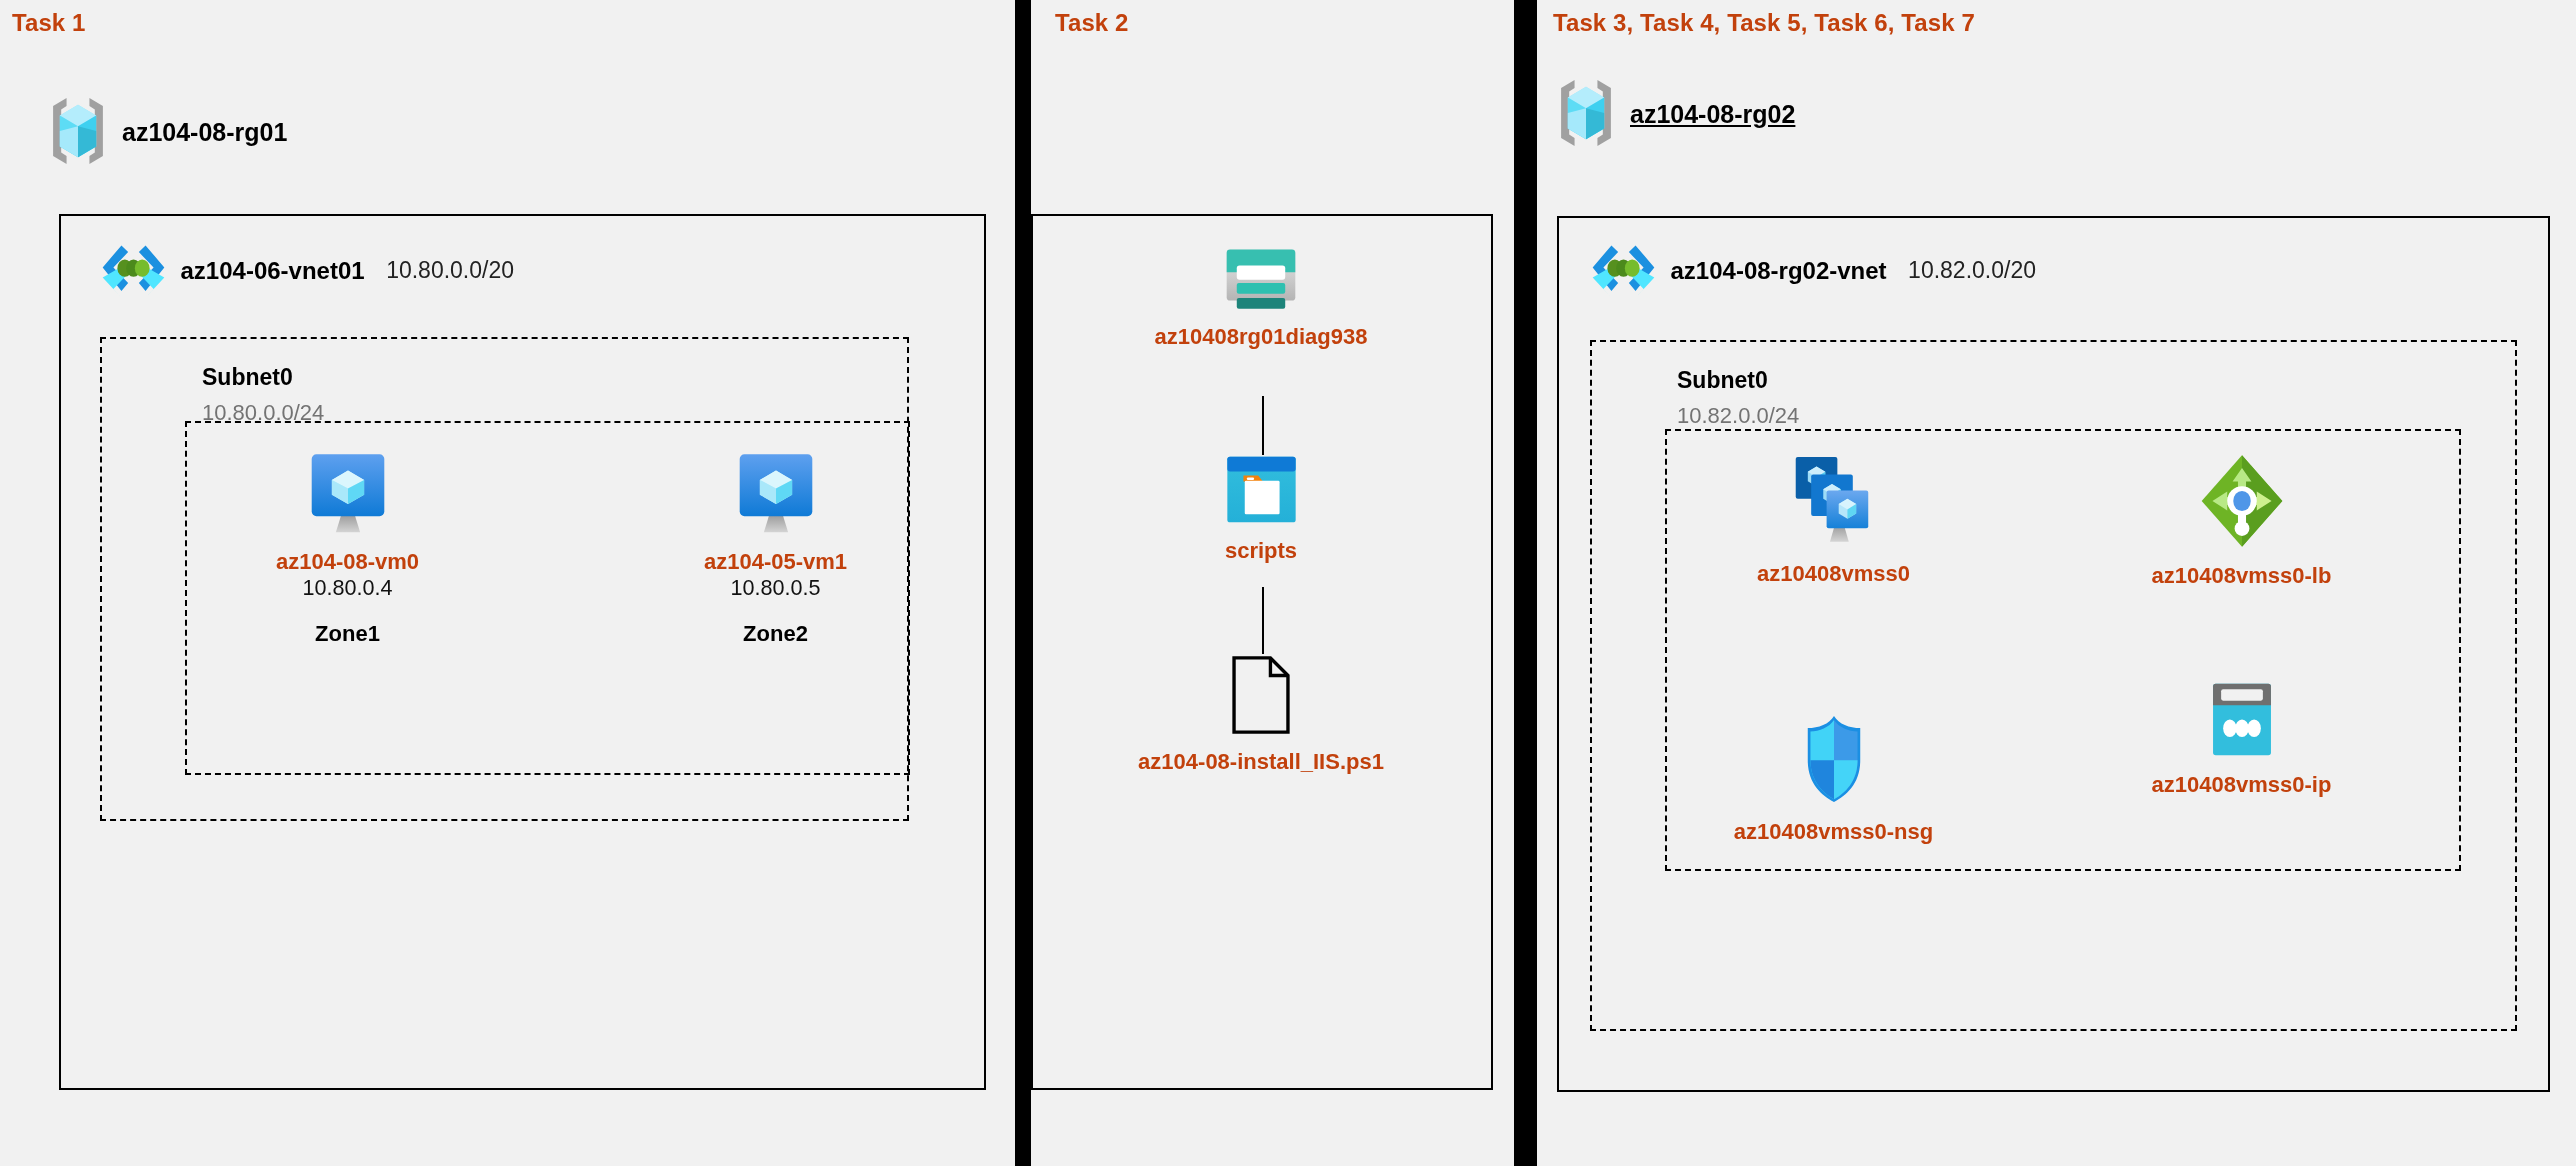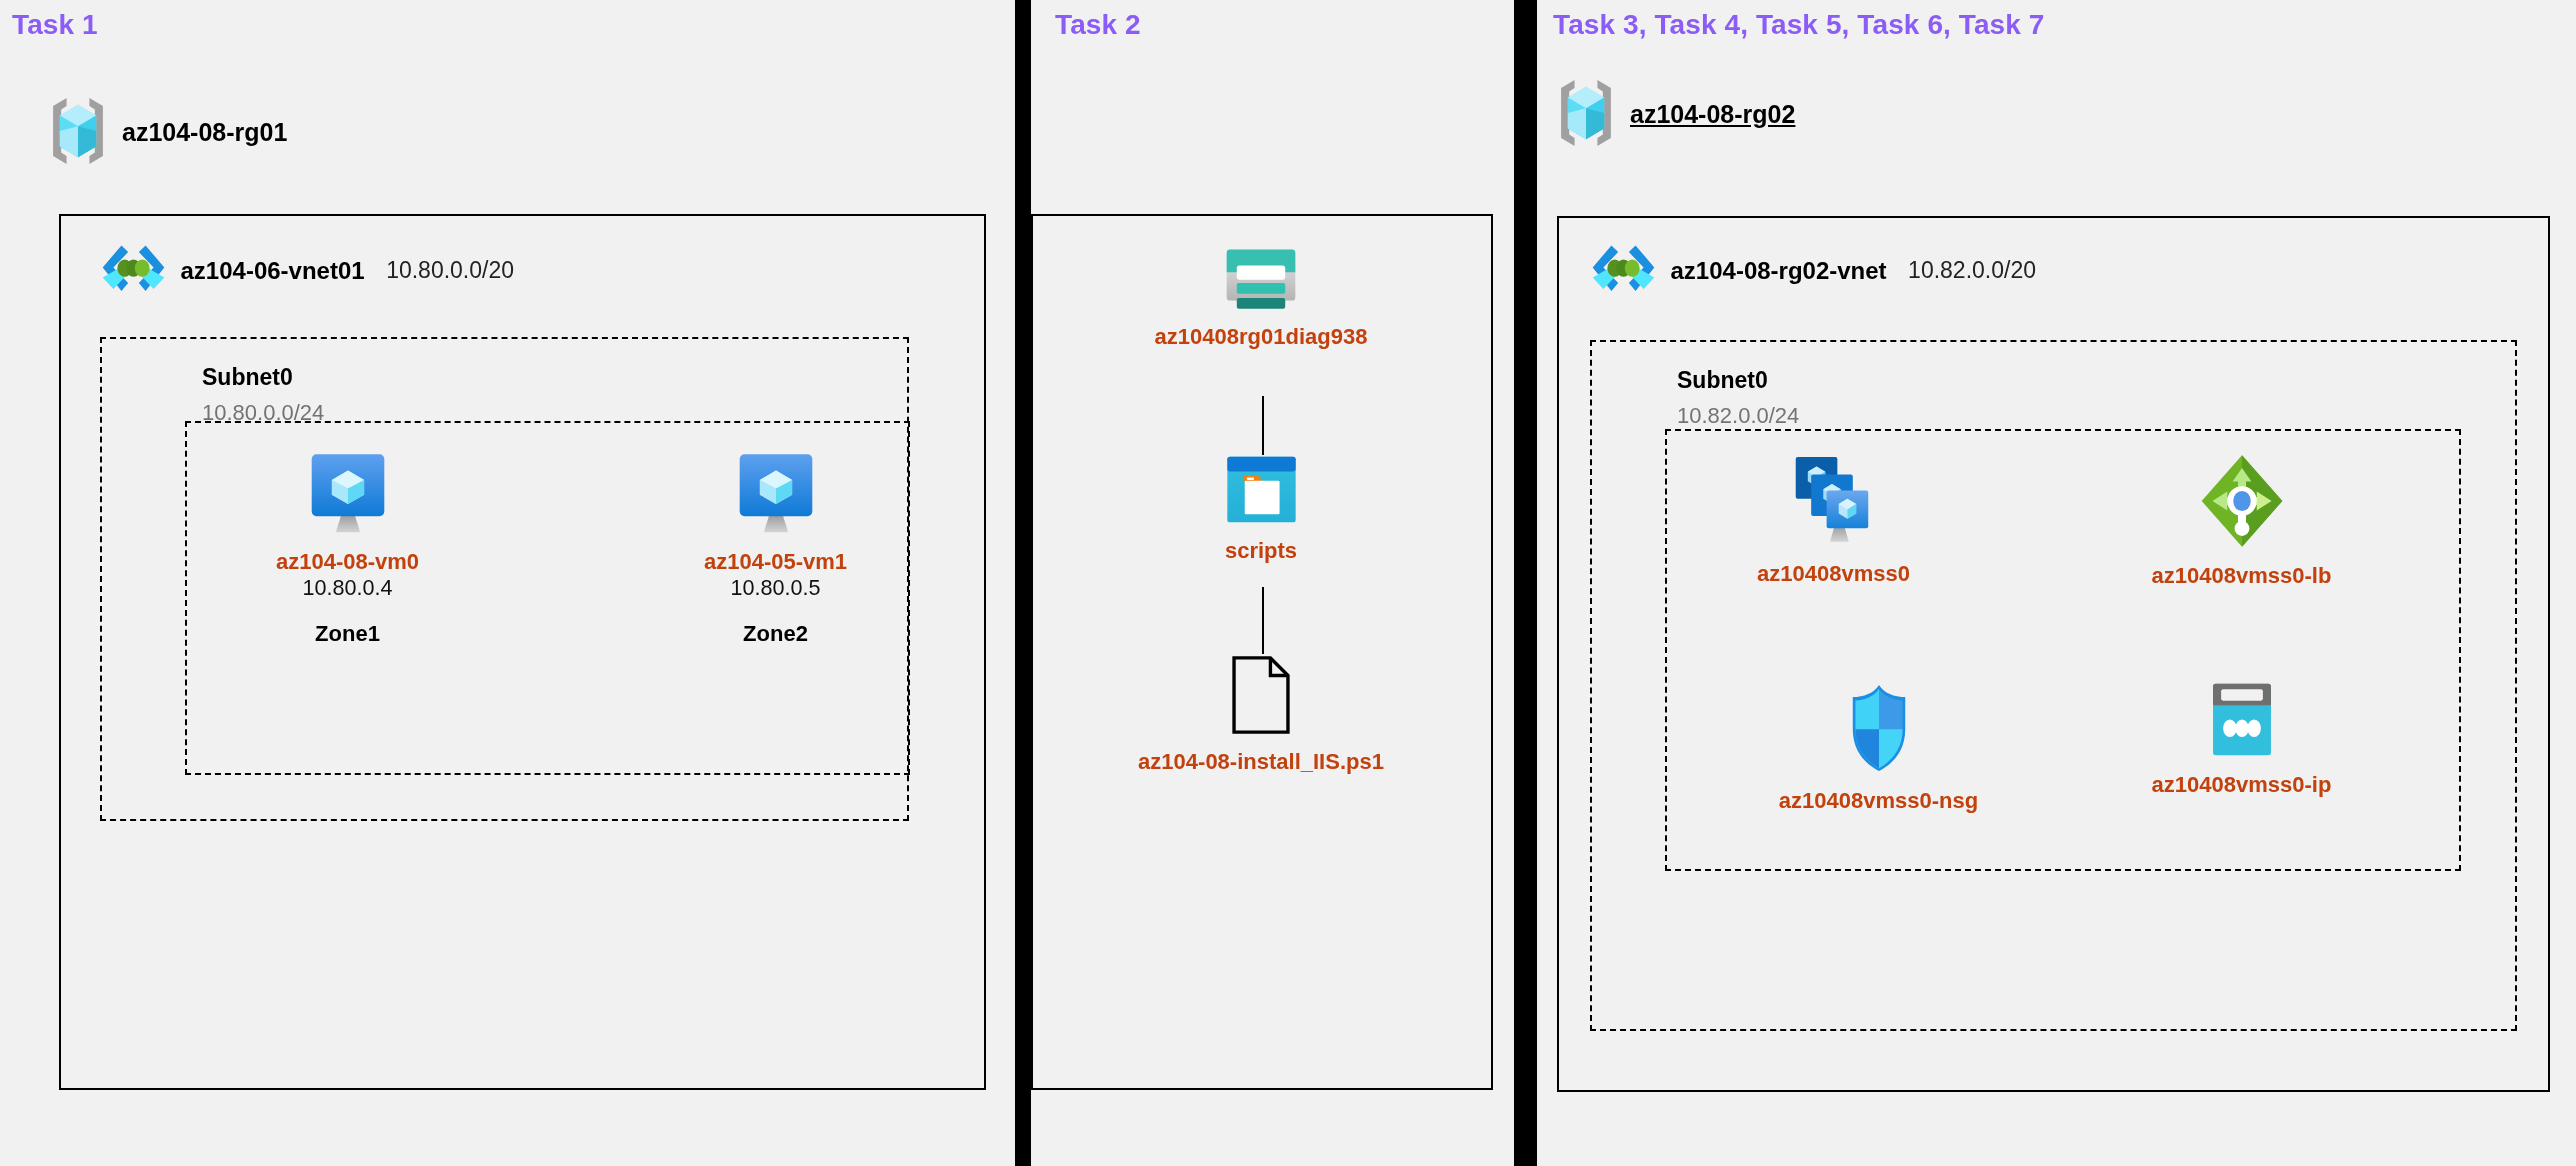--- a/index.html
+++ b/index.html
@@ -17,21 +17,21 @@
   #panel-1{left:0;width:1015px;}
   #panel-2{left:1031px;width:482px;}
   #panel-3{left:1537px;width:1039px;}
 
   .divider{position:absolute;top:0;bottom:0;background:#000;}
   #divider-1{left:1015px;width:17px;}
   #divider-2{left:1514px;width:23.6px;}
 
   .panel-title{
     position:absolute;
-    font-size:28px;font-weight:bold;color:#8b5cf6;
+    font-size:24px;font-weight:bold;color:#c2410c;
     white-space:nowrap;letter-spacing:0.1px;
   }
 
   
   .rg-head{position:absolute;display:flex;align-items:center;gap:15px;}
   .rg-name{font-size:25px;font-weight:bold;color:#000;white-space:nowrap;}
 
   .solid-box{position:absolute;border:2px solid #000;background:#f1f1f1;box-sizing:border-box;}
   .dash-box{position:absolute;border:2px dashed #000;background:transparent;box-sizing:border-box;}
 
@@ -318,21 +318,21 @@
 
           <rect x="58" y="78" width="12" height="36" rx="6" fill="#ffffff"></rect>
           <circle cx="64" cy="112" r="11" fill="#ffffff"></circle>
           <circle cx="64" cy="71" r="22" fill="#ffffff"></circle>
           <ellipse cx="64" cy="71" rx="13" ry="15" fill="#4f96e8"></ellipse>
         </svg>
       </span>
       <span class="lbl">az10408vmss0-lb</span>
     </div>
 
-    <div class="node" style="left:202px;top:682px;width:189px;margin-left:45px;">
+    <div class="node" style="left:202px;top:713px;width:189px;">
       <span class="ico">
         <svg width="74" height="92" viewBox="0 0 110 136">
           <path d="M55 4 C62 16 78 22 94 22 V70 C94 104 74 122 55 132 C36 122 16 104 16 70 V22 C32 22 48 16 55 4 Z" fill="#1b8fe3"></path>
           <path d="M55 10 C62 21 77 27 90 27 V70 C90 101 72 118 55 128 Z" fill="#3c9ae8"></path>
           <path d="M55 10 C48 21 33 27 20 27 V70 C20 101 38 118 55 128 Z" fill="#41d3f7"></path>
           <path d="M55 70 V128 C38 118 20 101 20 70 Z" fill="#1f85dd"></path>
           <path d="M55 70 V128 C72 118 90 101 90 70 Z" fill="#44d4f8"></path>
         </svg>
       </span>
       <span class="lbl">az10408vmss0-nsg</span>

